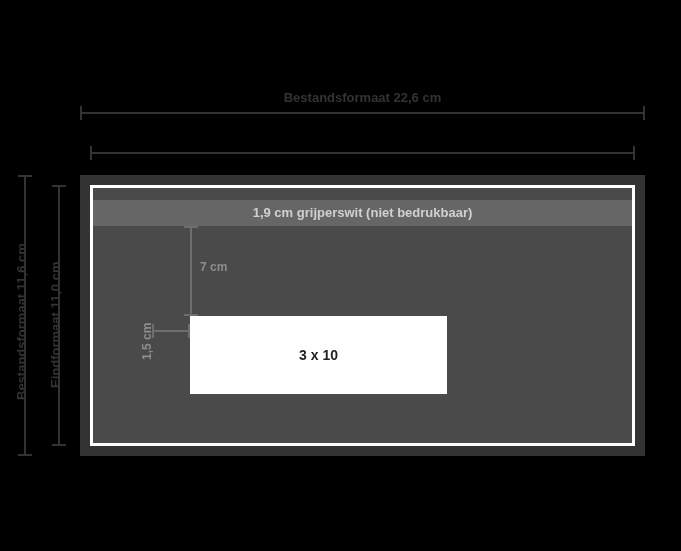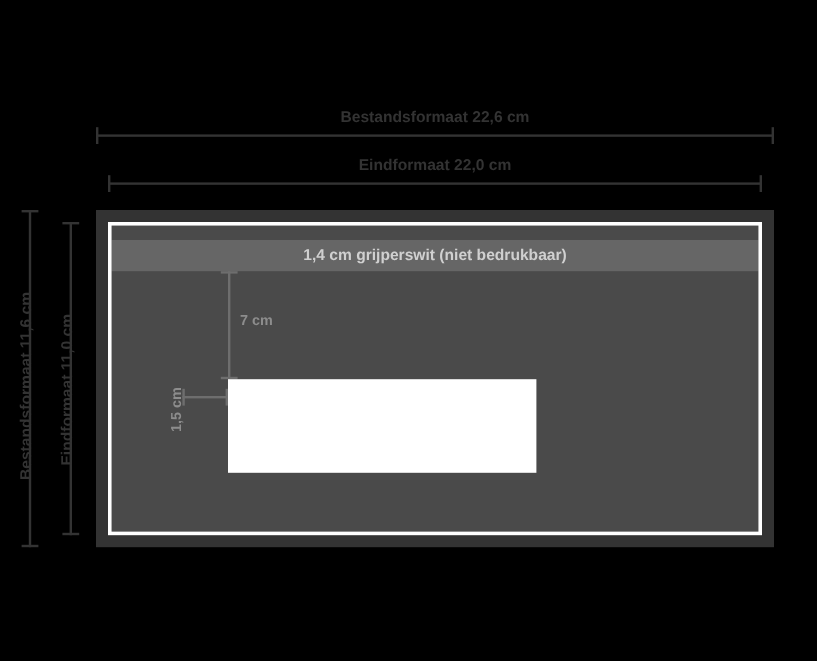--- a/index.html
+++ b/index.html
@@ -46,45 +46,45 @@
   <div class="hbar" style="left:80px;top:112px;width:565px">
     <div class="cap capL"></div>
       <div class="cap capR"></div>
   </div>
   <div class="hlabel" style="left:80px;top:90px;width:565px">Bestandsformaat 22,6 cm</div>
 
   <div class="hbar" style="left:90px;top:152px;width:545px">
     <div class="cap capL"></div>
       <div class="cap capR"></div>
   </div>
-  <div class="hlabel" style="left:90px;top:130px;width:545px">Eindformaat 22,0 cm</div>
 
   <div class="vbar" style="left:24px;top:175px;height:281px">
     <div class="cap capT"></div>
       <div class="cap capB"></div>
   </div>
   <div class="vlabel" style="left:14px;top:400px">Bestandsformaat 11,6 cm</div>
 
   <div class="vbar" style="left:58px;top:185px;height:261px">
     <div class="cap capT"></div>
       <div class="cap capB"></div>
   </div>
   <div class="vlabel" style="left:48px;top:388px">Eindformaat 11,0 cm</div>
 
   <div class="docOuter"></div>
   <div class="docInner"></div>
   <div class="grip"></div>
-  <div class="gripLabel">1,4 cm grijperswit (niet bedrukbaar)</div>
+  <div class="gripLabel">1,9 cm grijperswit (niet bedrukbaar)</div>
   <div class="docFinal"></div>
 
   <div class="innerV" style="left:190px;top:226px;width:2px;height:90px"></div>
   <div class="innerCap" style="left:184px;top:226px;width:14px;height:2px"></div>
   <div class="innerCap" style="left:184px;top:314px;width:14px;height:2px"></div>
   <div class="innerLabel" style="left:200px;top:260px">7 cm</div>
 
   <div class="innerH" style="left:152px;top:330px;height:2px;width:38px"></div>
   <div class="innerCap" style="left:152px;top:324px;width:2px;height:14px"></div>
   <div class="innerCap" style="left:188px;top:324px;width:2px;height:14px"></div>
   <div class="innerLabel" style="left:140px;top:360px;transform:rotate(-90deg);transform-origin:left top">1,5 cm</div>
 
   <div class="win"></div>
+  <div class="winLabel">3 x 10</div>
 
 </div>
 
 </body></html>

